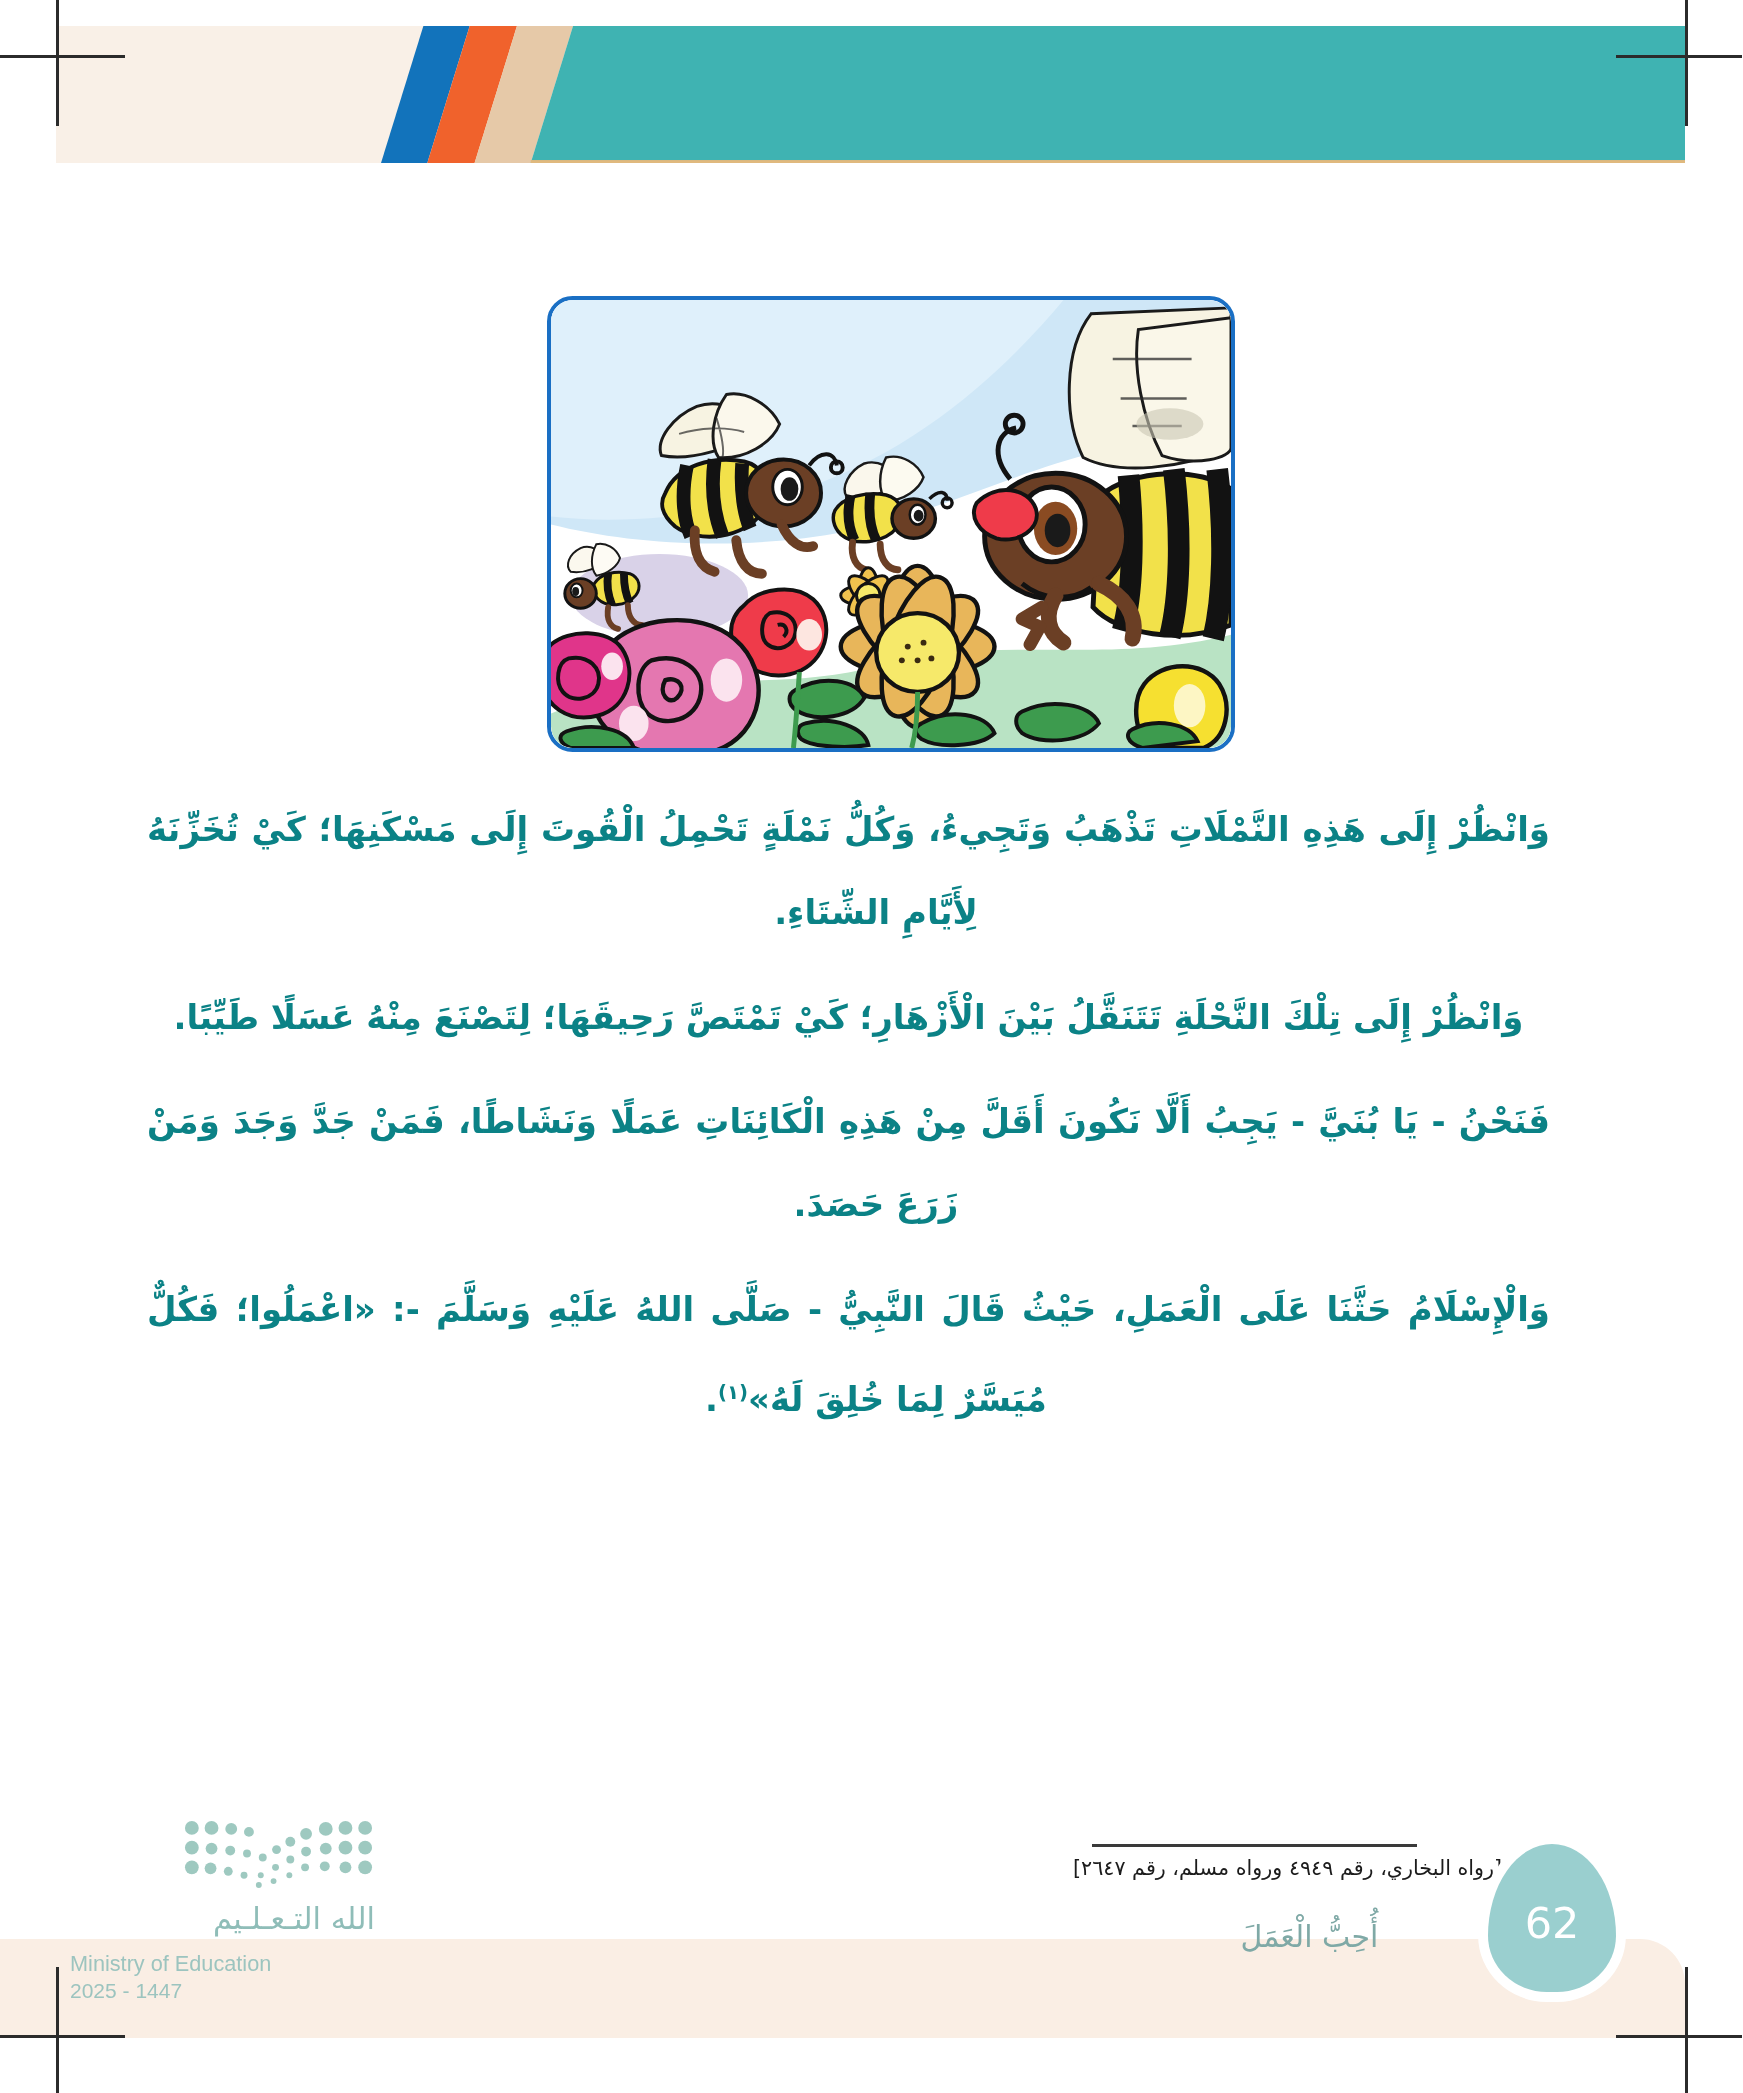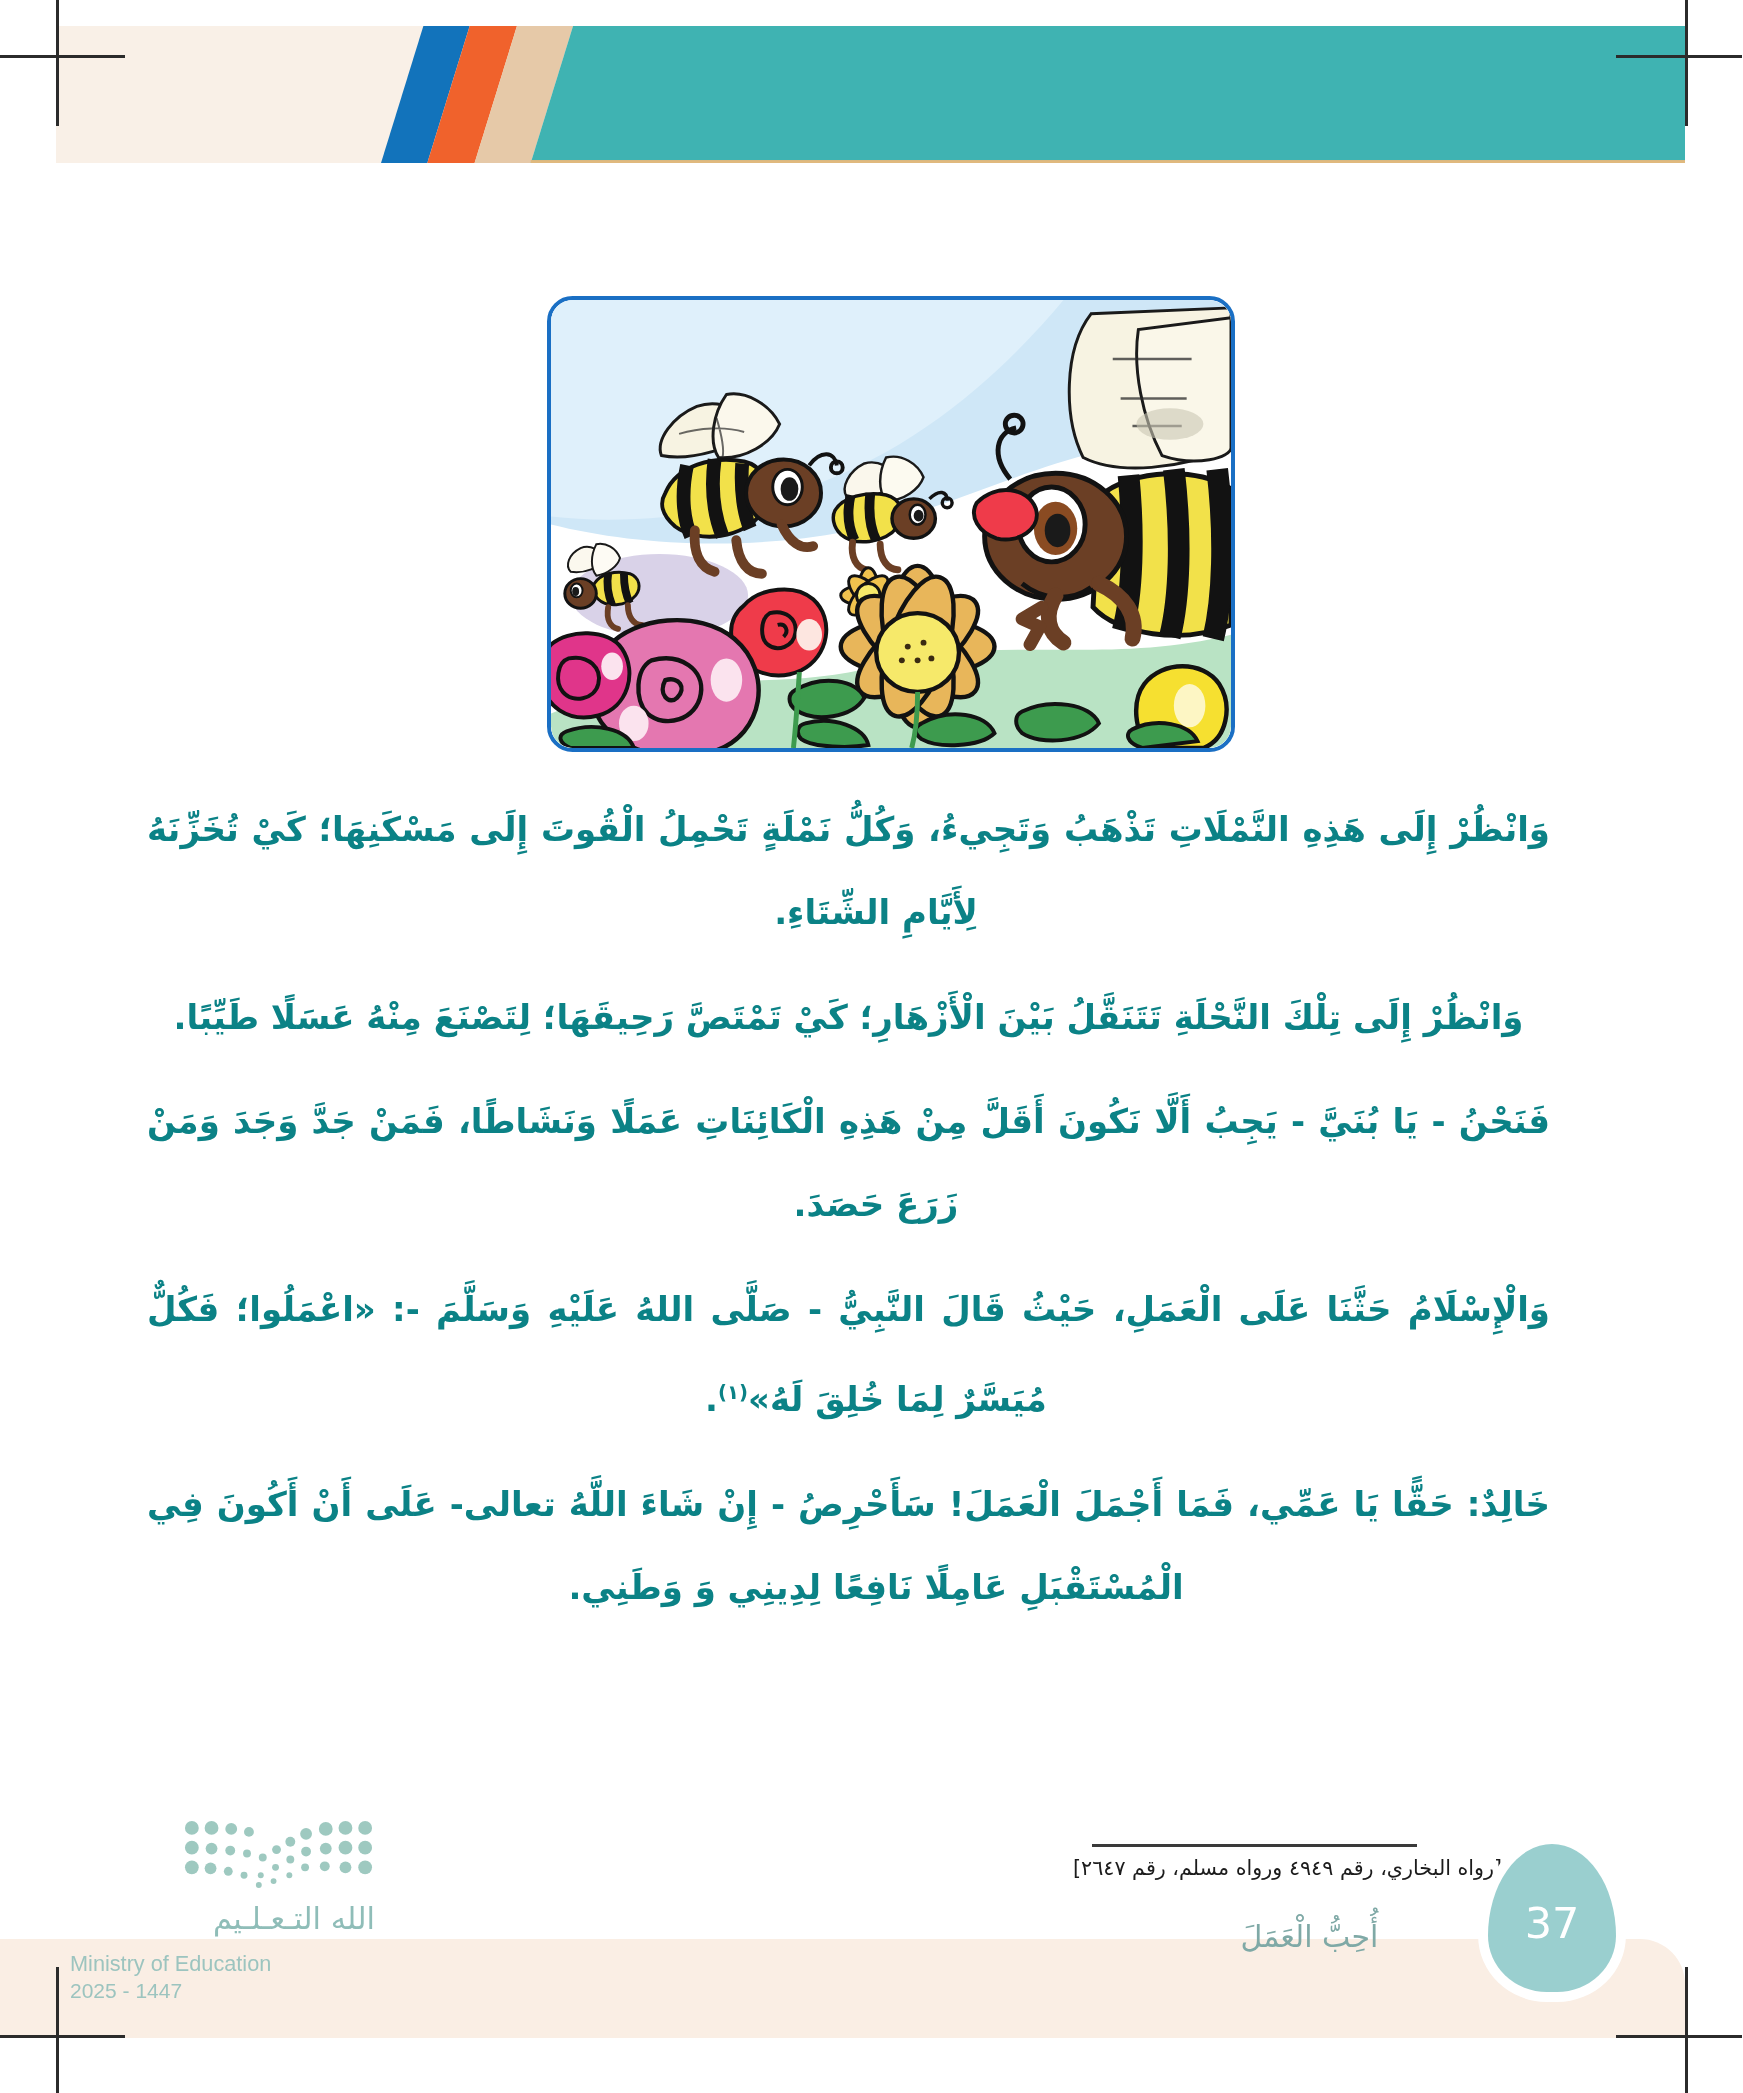--- a/index.html
+++ b/index.html
@@ -375,31 +375,30 @@
         </g>
       </g>
     </svg>
   </div>
 
   <div id="body-text">
     <p class="para">وَانْظُرْ إِلَى هَذِهِ النَّمْلَاتِ تَذْهَبُ وَتَجِيءُ، وَكُلُّ نَمْلَةٍ تَحْمِلُ الْقُوتَ إِلَى مَسْكَنِهَا؛ كَيْ تُخَزِّنَهُ لِأَيَّامِ الشِّتَاءِ.</p>
     <p class="para">وَانْظُرْ إِلَى تِلْكَ النَّحْلَةِ تَتَنَقَّلُ بَيْنَ الْأَزْهَارِ؛ كَيْ تَمْتَصَّ رَحِيقَهَا؛ لِتَصْنَعَ مِنْهُ عَسَلًا طَيِّبًا.</p>
     <p class="para">فَنَحْنُ - يَا بُنَيَّ - يَجِبُ أَلَّا نَكُونَ أَقَلَّ مِنْ هَذِهِ الْكَائِنَاتِ عَمَلًا وَنَشَاطًا، فَمَنْ جَدَّ وَجَدَ وَمَنْ زَرَعَ حَصَدَ.</p>
     <p class="para"><span>وَالْإِسْلَامُ حَثَّنَا عَلَى الْعَمَلِ، حَيْثُ قَالَ النَّبِيُّ - صَلَّى اللهُ عَلَيْهِ وَسَلَّمَ -: «اعْمَلُوا؛ فَكُلٌّ مُيَسَّرٌ لِمَا خُلِقَ لَهُ»</span><span class="fn-ref">(١)</span><span>.</span></p>
-    <p class="para last">خَالِدٌ: حَقًّا يَا عَمِّي، فَمَا أَجْمَلَ الْعَمَلَ! سَأَحْرِصُ - إِنْ شَاءَ اللَّهُ تعالى- عَلَى أَنْ أَكُونَ فِي الْمُسْتَقْبَلِ عَامِلًا نَافِعًا لِدِينِي وَ وَطَنِي.</p>
   </div>
 
   <div id="footer-band"></div>
   <div id="footnote-rule"></div>
   <div id="footnote">(١) [رواه البخاري، رقم ٤٩٤٩ ورواه مسلم، رقم ٢٦٤٧]</div>
   <div id="chapter-title">أُحِبُّ الْعَمَلَ</div>
 
   <div id="page-badge">
     <div class="drop"></div>
-    <div class="num">37</div>
+    <div class="num">62</div>
   </div>
 
   <div id="ministry-logo">
     <svg class="dots" viewBox="0 0 196 74">
       <g fill="#9ec9c0">
         <circle cx="10" cy="8" r="7"></circle>
           <circle cx="30" cy="8" r="7"></circle>
           <circle cx="50" cy="9" r="6"></circle>
           <circle cx="68" cy="12" r="5"></circle>
         <circle cx="10" cy="28" r="7"></circle>

